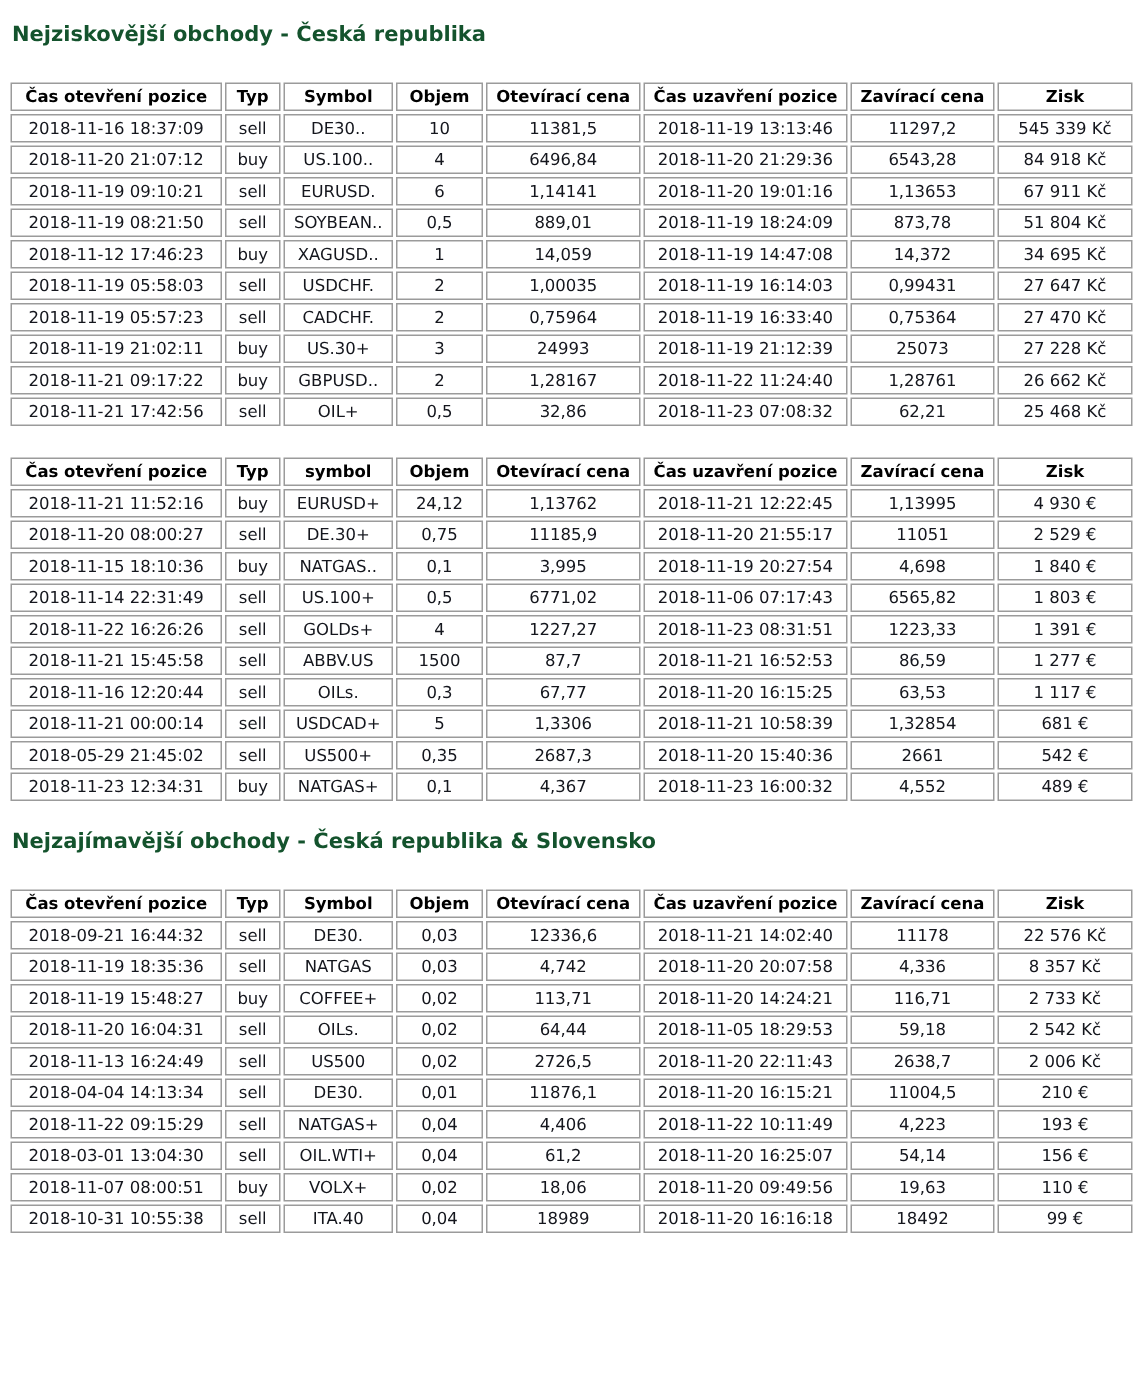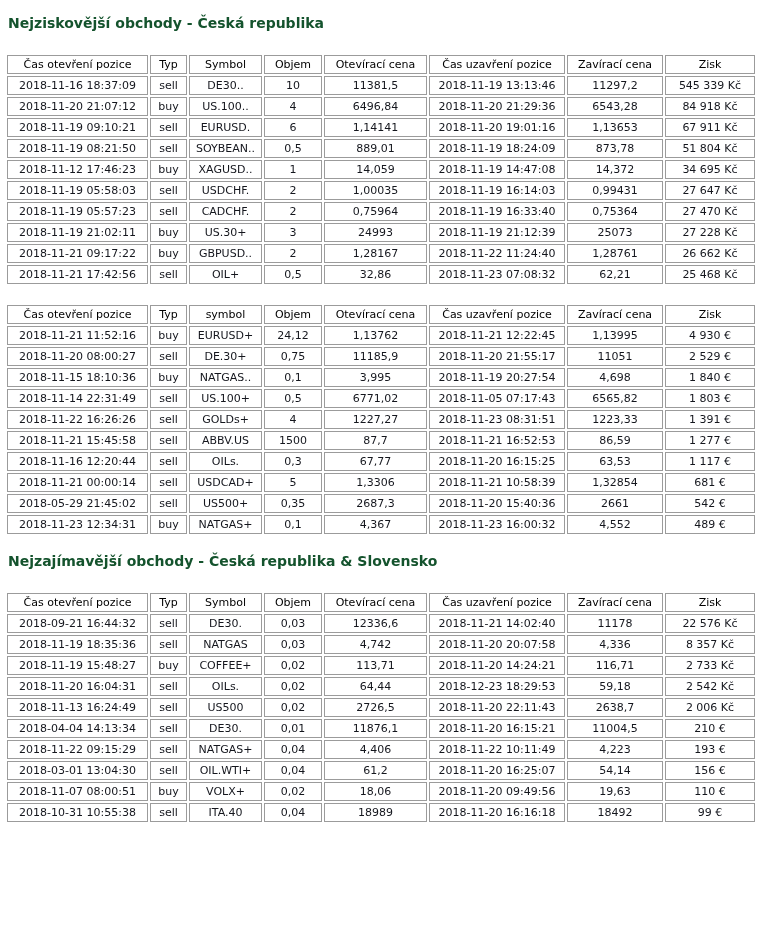--- a/index.html
+++ b/index.html
@@ -48,21 +48,21 @@
     background: #ffffff;
     text-align: center;
     vertical-align: middle;
     height: 17px;
     padding: 0 2px;
     font-size: 11px;
     white-space: nowrap;
     overflow: hidden;
   }
   table.trades th {
-    font-weight: normal;
+    font-weight: bold;
     color: #000000;
   }
   table.trades td {
     color: #14161d;
   }
 </style>
 </head>
 <body>
 
 <div class="report">
@@ -251,21 +251,21 @@
             <td>2018-11-19 20:27:54</td>
             <td>4,698</td>
             <td>1 840 €</td>
           </tr>
           <tr>
             <td>2018-11-14 22:31:49</td>
             <td>sell</td>
             <td>US.100+</td>
             <td>0,5</td>
             <td>6771,02</td>
-            <td>2018-11-05 07:17:43</td>
+            <td>2018-11-06 07:17:43</td>
             <td>6565,82</td>
             <td>1 803 €</td>
           </tr>
           <tr>
             <td>2018-11-22 16:26:26</td>
             <td>sell</td>
             <td>GOLDs+</td>
             <td>4</td>
             <td>1227,27</td>
             <td>2018-11-23 08:31:51</td>
@@ -381,21 +381,21 @@
             <td>2018-11-20 14:24:21</td>
             <td>116,71</td>
             <td>2 733 Kč</td>
           </tr>
           <tr>
             <td>2018-11-20 16:04:31</td>
             <td>sell</td>
             <td>OILs.</td>
             <td>0,02</td>
             <td>64,44</td>
-            <td>2018-12-23 18:29:53</td>
+            <td>2018-11-05 18:29:53</td>
             <td>59,18</td>
             <td>2 542 Kč</td>
           </tr>
           <tr>
             <td>2018-11-13 16:24:49</td>
             <td>sell</td>
             <td>US500</td>
             <td>0,02</td>
             <td>2726,5</td>
             <td>2018-11-20 22:11:43</td>

